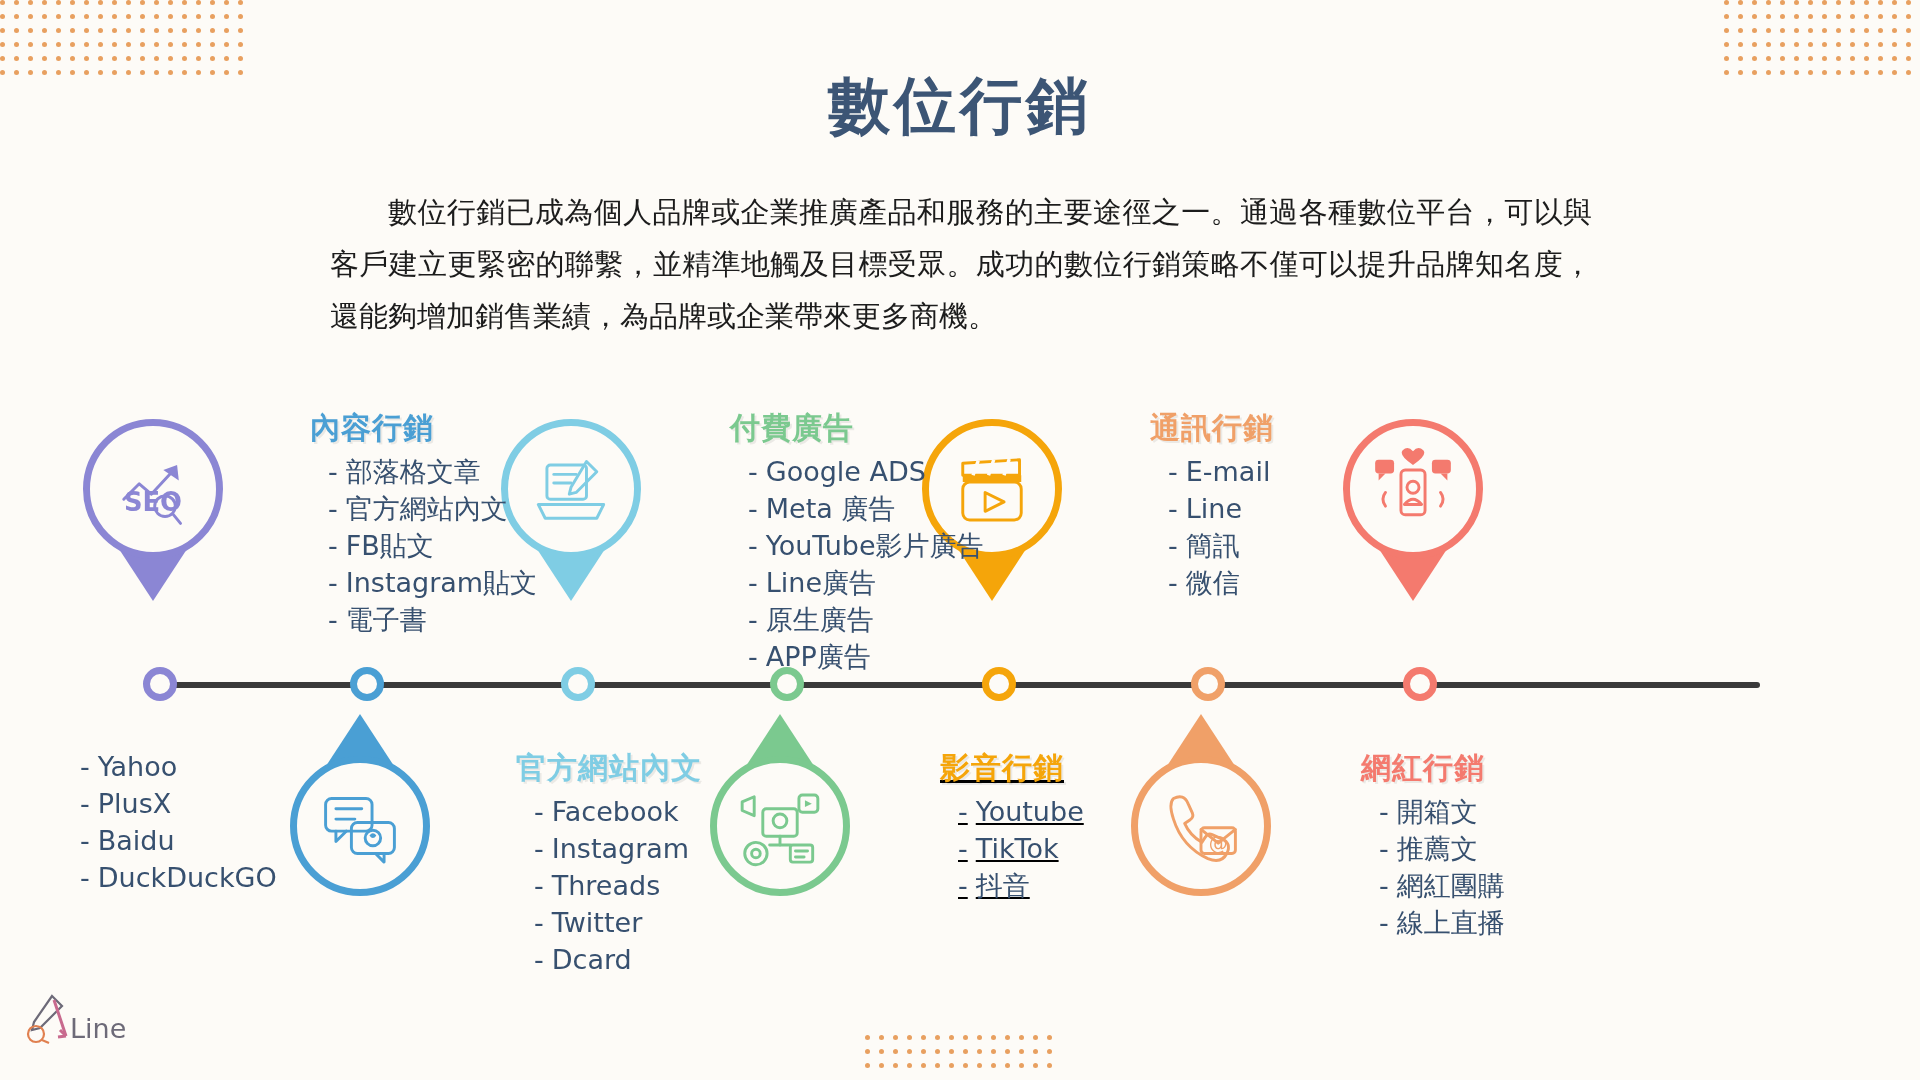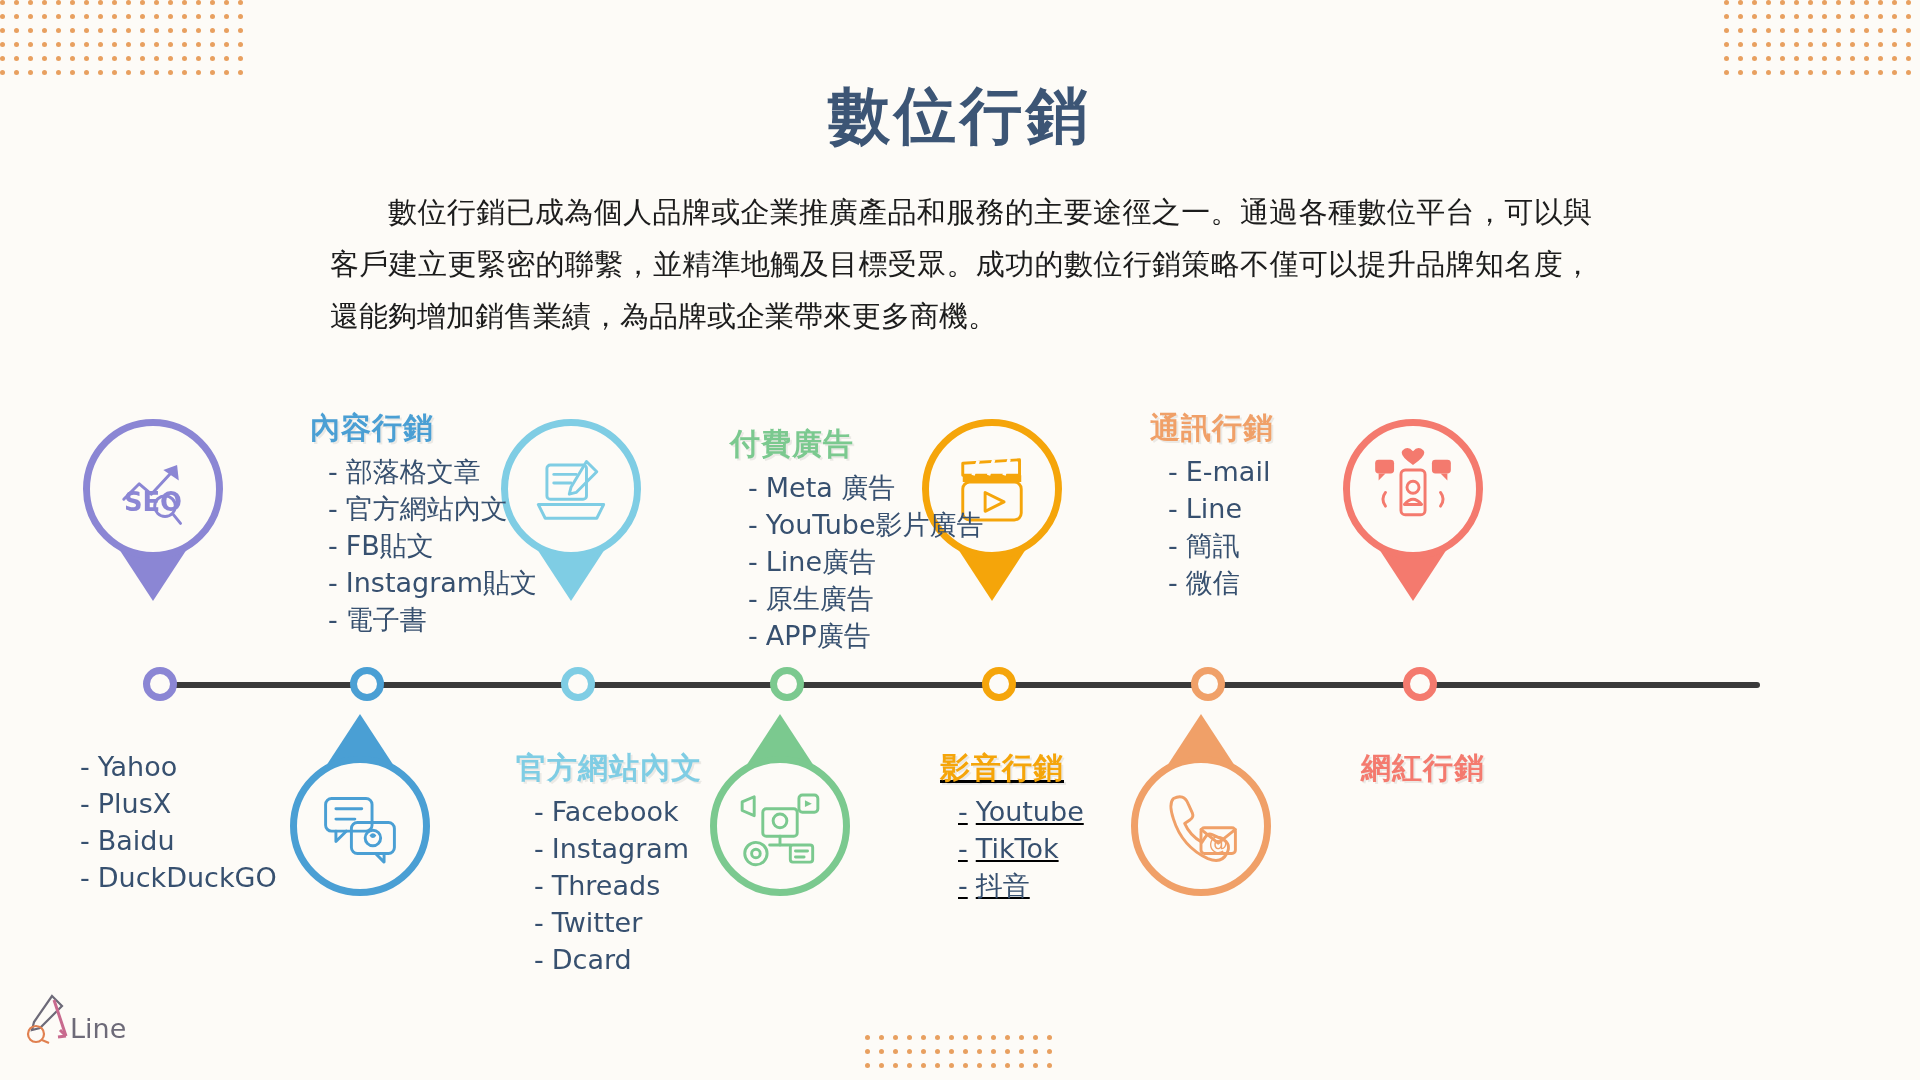--- a/index.html
+++ b/index.html
@@ -11,21 +11,21 @@
   }
   #canvas { position:relative; width:1920px; height:1080px; }
 
   
   .dots { position:absolute; }
   .dots .drow { display:flex; }
   .dots .dot { border-radius:50%; }
 
   
   #page-title {
-    position:absolute; top:74px; left:0; width:1920px;
+    position:absolute; top:64px; left:0; width:1920px;
     text-align:center;
     font-family:"DejaVu Serif","Liberation Serif",serif;
     font-weight:bold;
     font-size:62px;
     letter-spacing:4px;
     color:#3c5575;
   }
   #intro-paragraph {
     position:absolute; top:186px; left:330px; width:1262px;
     font-family:"DejaVu Serif","Liberation Serif",serif;
@@ -507,23 +507,24 @@
       <div class="block" style="left: 500px; top: 748px;">
         <div class="heading" style="color: rgb(127, 205, 228); padding-left: 16px;">官方網站內文</div>
         <ul style="padding-left: 34px;">
           <li><span class="dash">-</span><span>Facebook</span></li>
           <li><span class="dash">-</span><span>Instagram</span></li>
           <li><span class="dash">-</span><span>Threads</span></li>
           <li><span class="dash">-</span><span>Twitter</span></li>
           <li><span class="dash">-</span><span>Dcard</span></li>
         </ul>
       </div>
-      <div class="block" style="left: 730px; top: 424px;">
+      <div class="block" style="left: 730px; top: 408px;">
         <div class="heading" style="color: rgb(123, 201, 143); padding-left: 0px;">付費廣告</div>
         <ul style="padding-left: 18px;">
+          <li><span class="dash">-</span><span>Google  ADS</span></li>
           <li><span class="dash">-</span><span>Meta 廣告</span></li>
           <li><span class="dash">-</span><span>YouTube影片廣告</span></li>
           <li><span class="dash">-</span><span>Line廣告</span></li>
           <li><span class="dash">-</span><span>原生廣告</span></li>
           <li><span class="dash">-</span><span>APP廣告</span></li>
         </ul>
       </div>
       <div class="block" style="left: 940px; top: 748px; text-decoration: underline;">
         <div class="heading" style="color: rgb(245, 165, 10); padding-left: 0px;">影音行銷</div>
         <ul style="padding-left: 18px;">
@@ -536,20 +537,26 @@
         <div class="heading" style="color: rgb(240, 160, 104); padding-left: 0px;">通訊行銷</div>
         <ul style="padding-left: 18px;">
           <li><span class="dash">-</span><span>E-mail</span></li>
           <li><span class="dash">-</span><span>Line</span></li>
           <li><span class="dash">-</span><span>簡訊</span></li>
           <li><span class="dash">-</span><span>微信</span></li>
         </ul>
       </div>
       <div class="block" style="left: 1355px; top: 748px;">
         <div class="heading" style="color: rgb(244, 122, 110); padding-left: 6px;">網紅行銷</div>
+        <ul style="padding-left: 24px;">
+          <li><span class="dash">-</span><span>開箱文</span></li>
+          <li><span class="dash">-</span><span>推薦文</span></li>
+          <li><span class="dash">-</span><span>網紅團購</span></li>
+          <li><span class="dash">-</span><span>線上直播</span></li>
+        </ul>
       </div>
     </div>
 
   <div id="logo">
     <svg width="46" height="54" viewBox="0 0 46 54">
       <path d="M30 6 L40 16 L18 38 L10 40 L12 32 Z" fill="none" stroke="#6d6a78" stroke-width="2.2"></path>
       <circle cx="14" cy="44" r="8" fill="none" stroke="#e08050" stroke-width="2.2"></circle>
       <line x1="20" y1="50" x2="27" y2="53" stroke="#e08050" stroke-width="2.2"></line>
       <path d="M32 10 L44 46" fill="none" stroke="#c86a8e" stroke-width="3"></path>
       <path d="M44 46 L38 40 M44 46 L36 47" fill="none" stroke="#c86a8e" stroke-width="3"></path>

